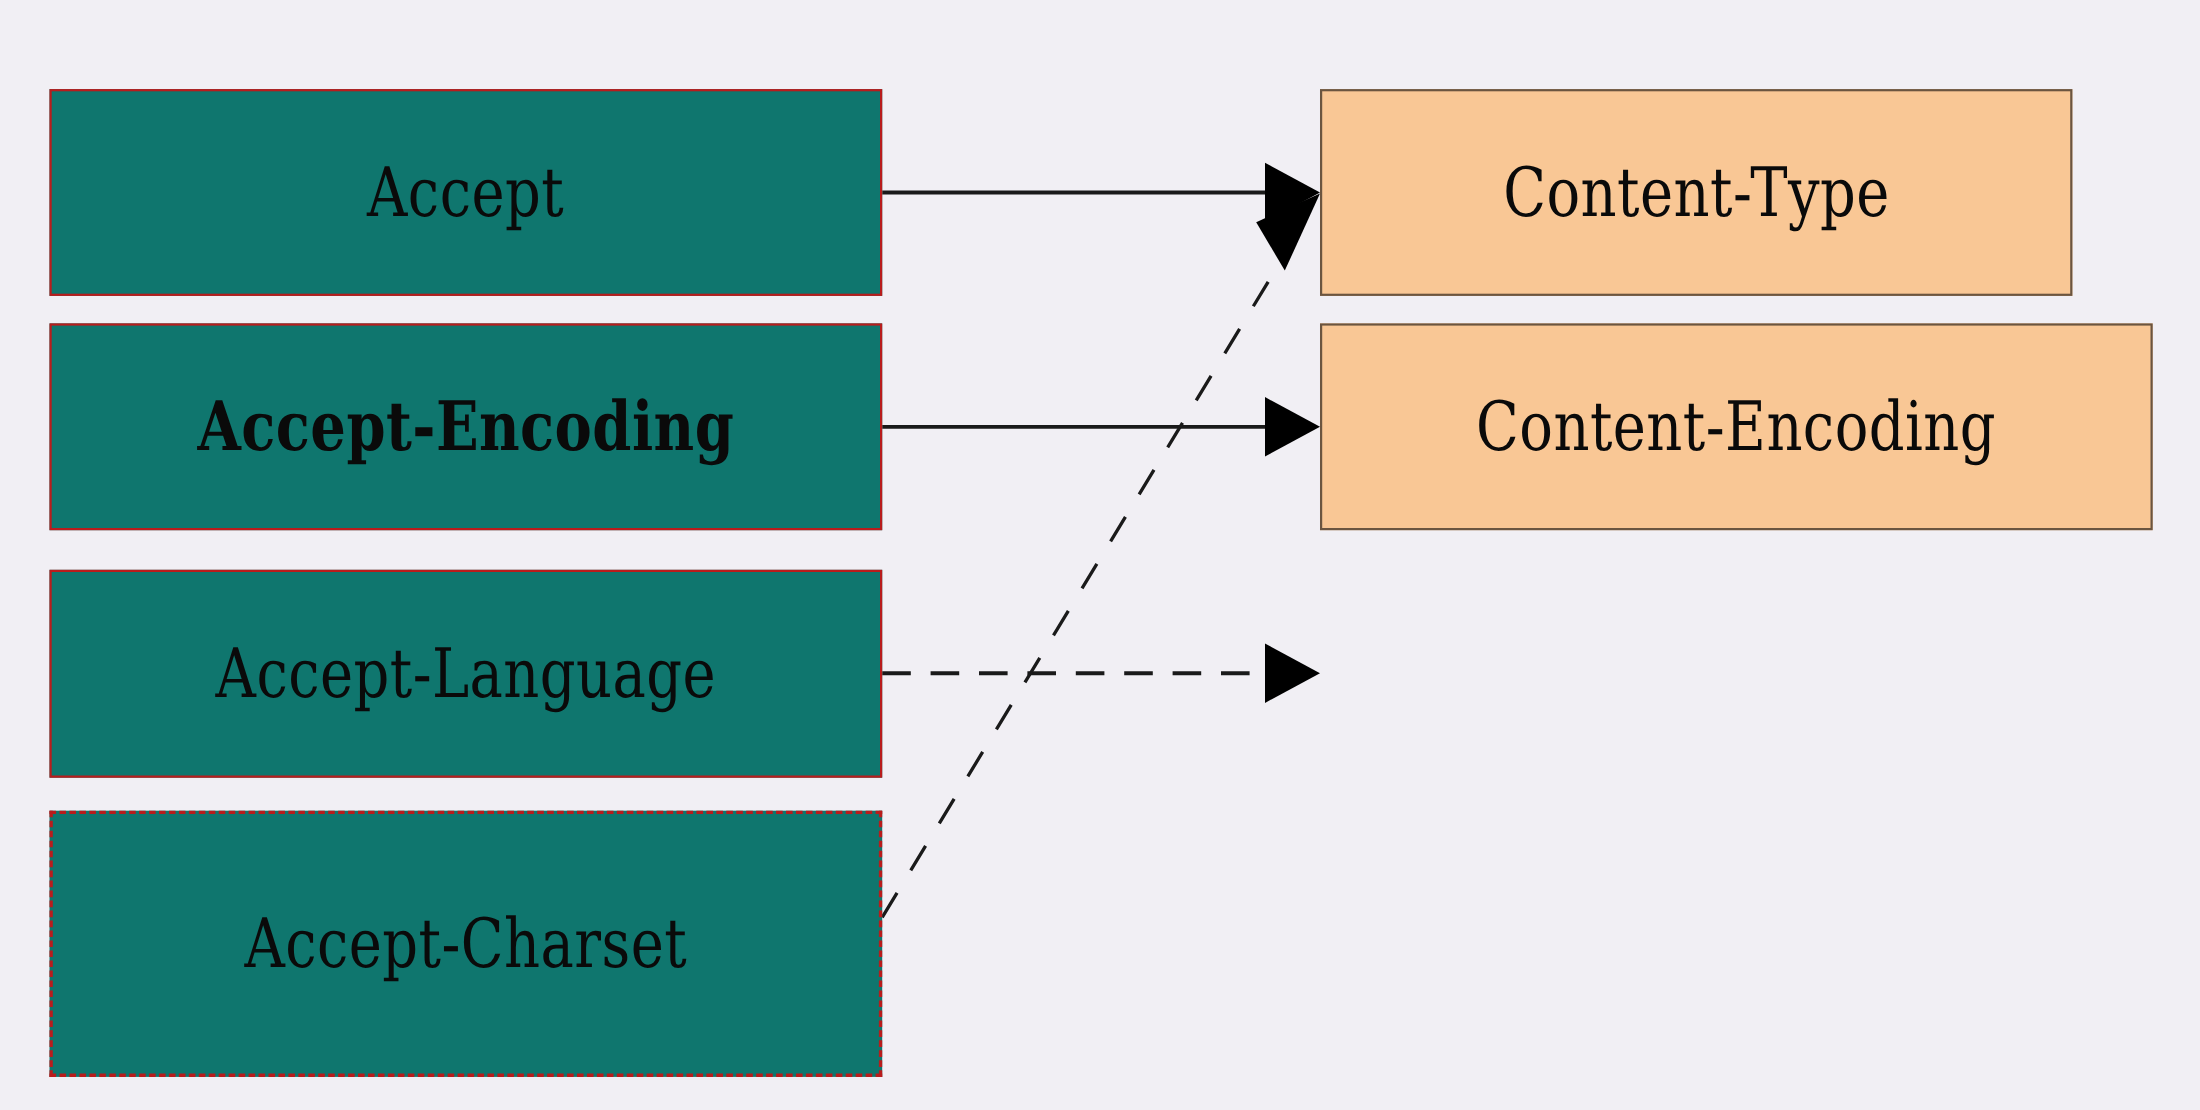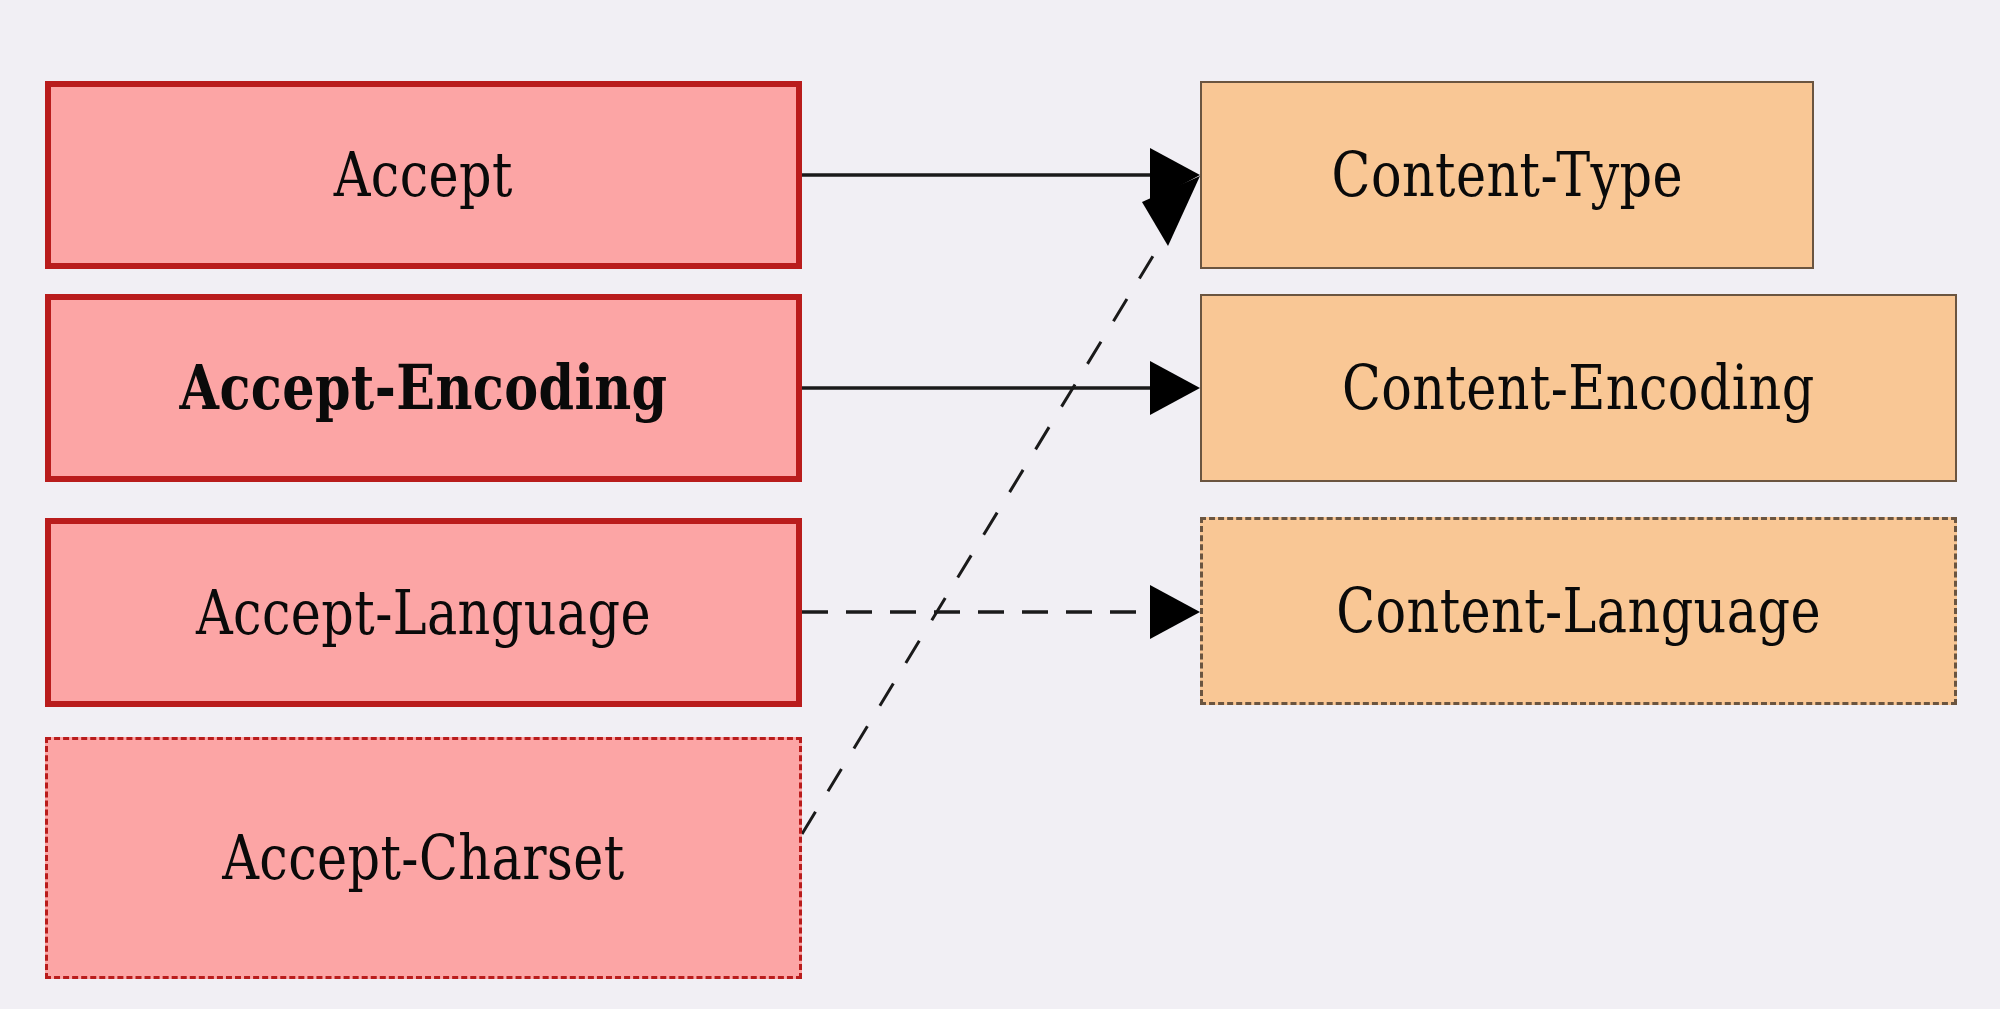--- a/index.html
+++ b/index.html
@@ -34,22 +34,22 @@
     justify-content: center;
     font-size: 62px;
     line-height: 1;
     letter-spacing: 0.5px;
     color: #0a0a0a;
     white-space: nowrap;
     font-family: "DejaVu Serif", serif;
     font-weight: 400;
   }
   .node.req {
-    background: #fca5a5;
-    border: 6px solid #b91c1c;
+    background: #0f766e;
+    border: 2px solid #b91c1c;
   }
   .node.res {
     background: #f9c795;
     border: 2px solid #6b5540;
   }
   .node.dashed {
     border-style: dashed;
     border-width: 3px;
   }
   .node-label {
@@ -95,25 +95,22 @@
   </div>
 
   <div class="node req" style="left:45px; top:518px; width:757px; height:189px;justify-content:center;">
     <span class="node-label">Accept-Language</span>
   </div>
 
   <div class="node req dashed" style="left:45px; top:737px; width:757px; height:242px;">
     <span class="node-label">Accept-Charset</span>
   </div>
 
-  <div class="node res" style="left:1200px; top:81px; width:614px; height:188px;">
+  <div class="node res" style="left:1200px; top:81px; width:684px; height:188px;">
     <span class="node-label">Content-Type</span>
   </div>
 
   <div class="node res" style="left:1200px; top:294px; width:757px; height:188px;">
     <span class="node-label">Content-Encoding</span>
   </div>
 
-  <div class="node res dashed" style="left:1200px; top:517px; width:757px; height:188px;">
-    <span class="node-label">Content-Language</span>
-  </div>
 
 </div>
 
 </body></html>

